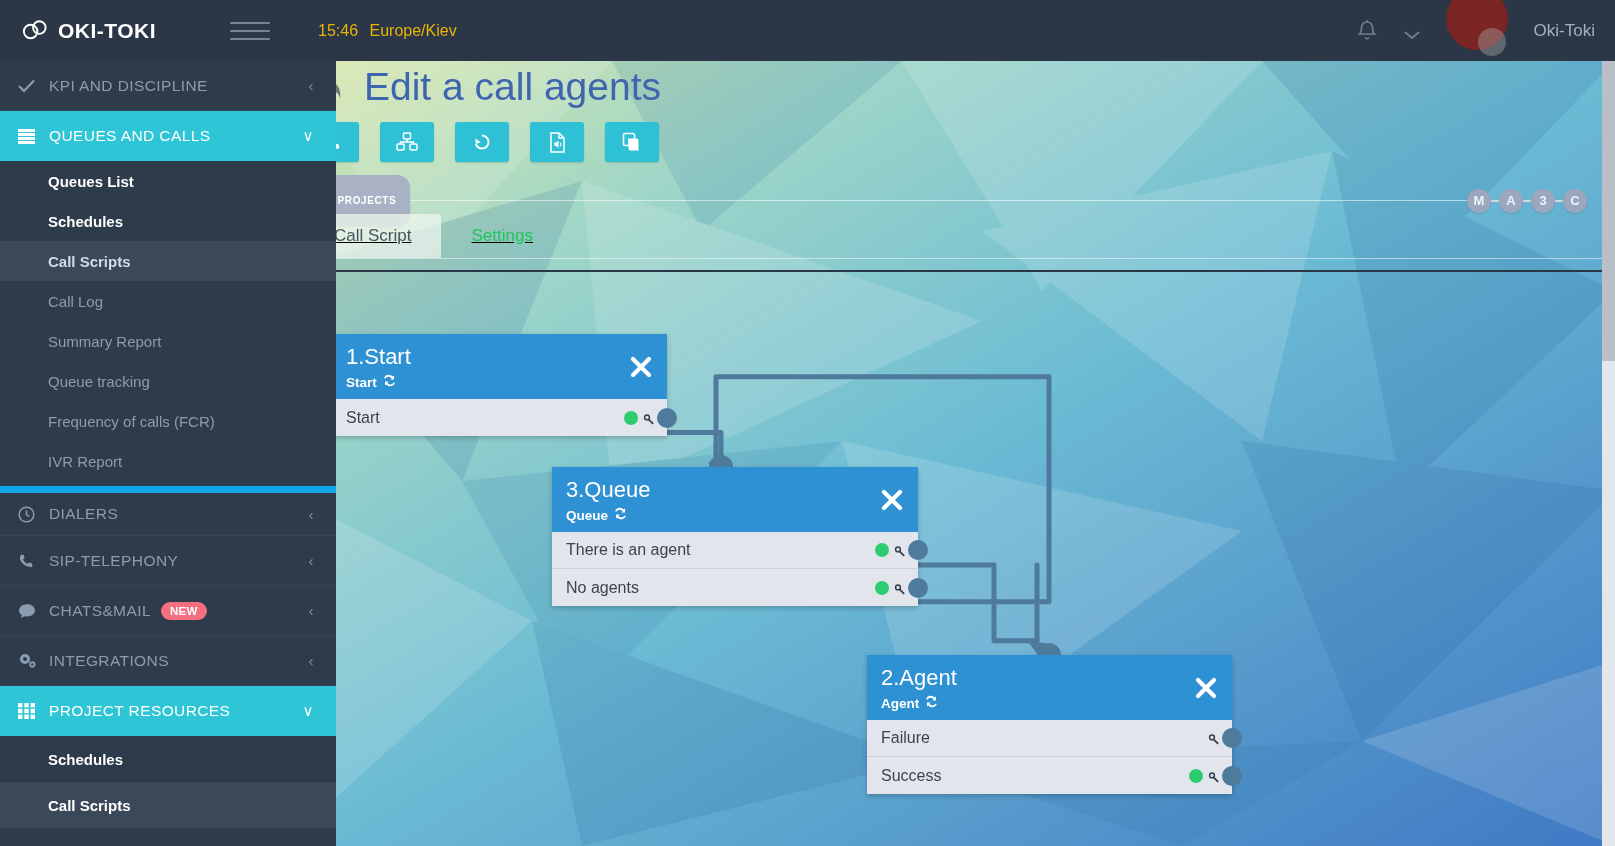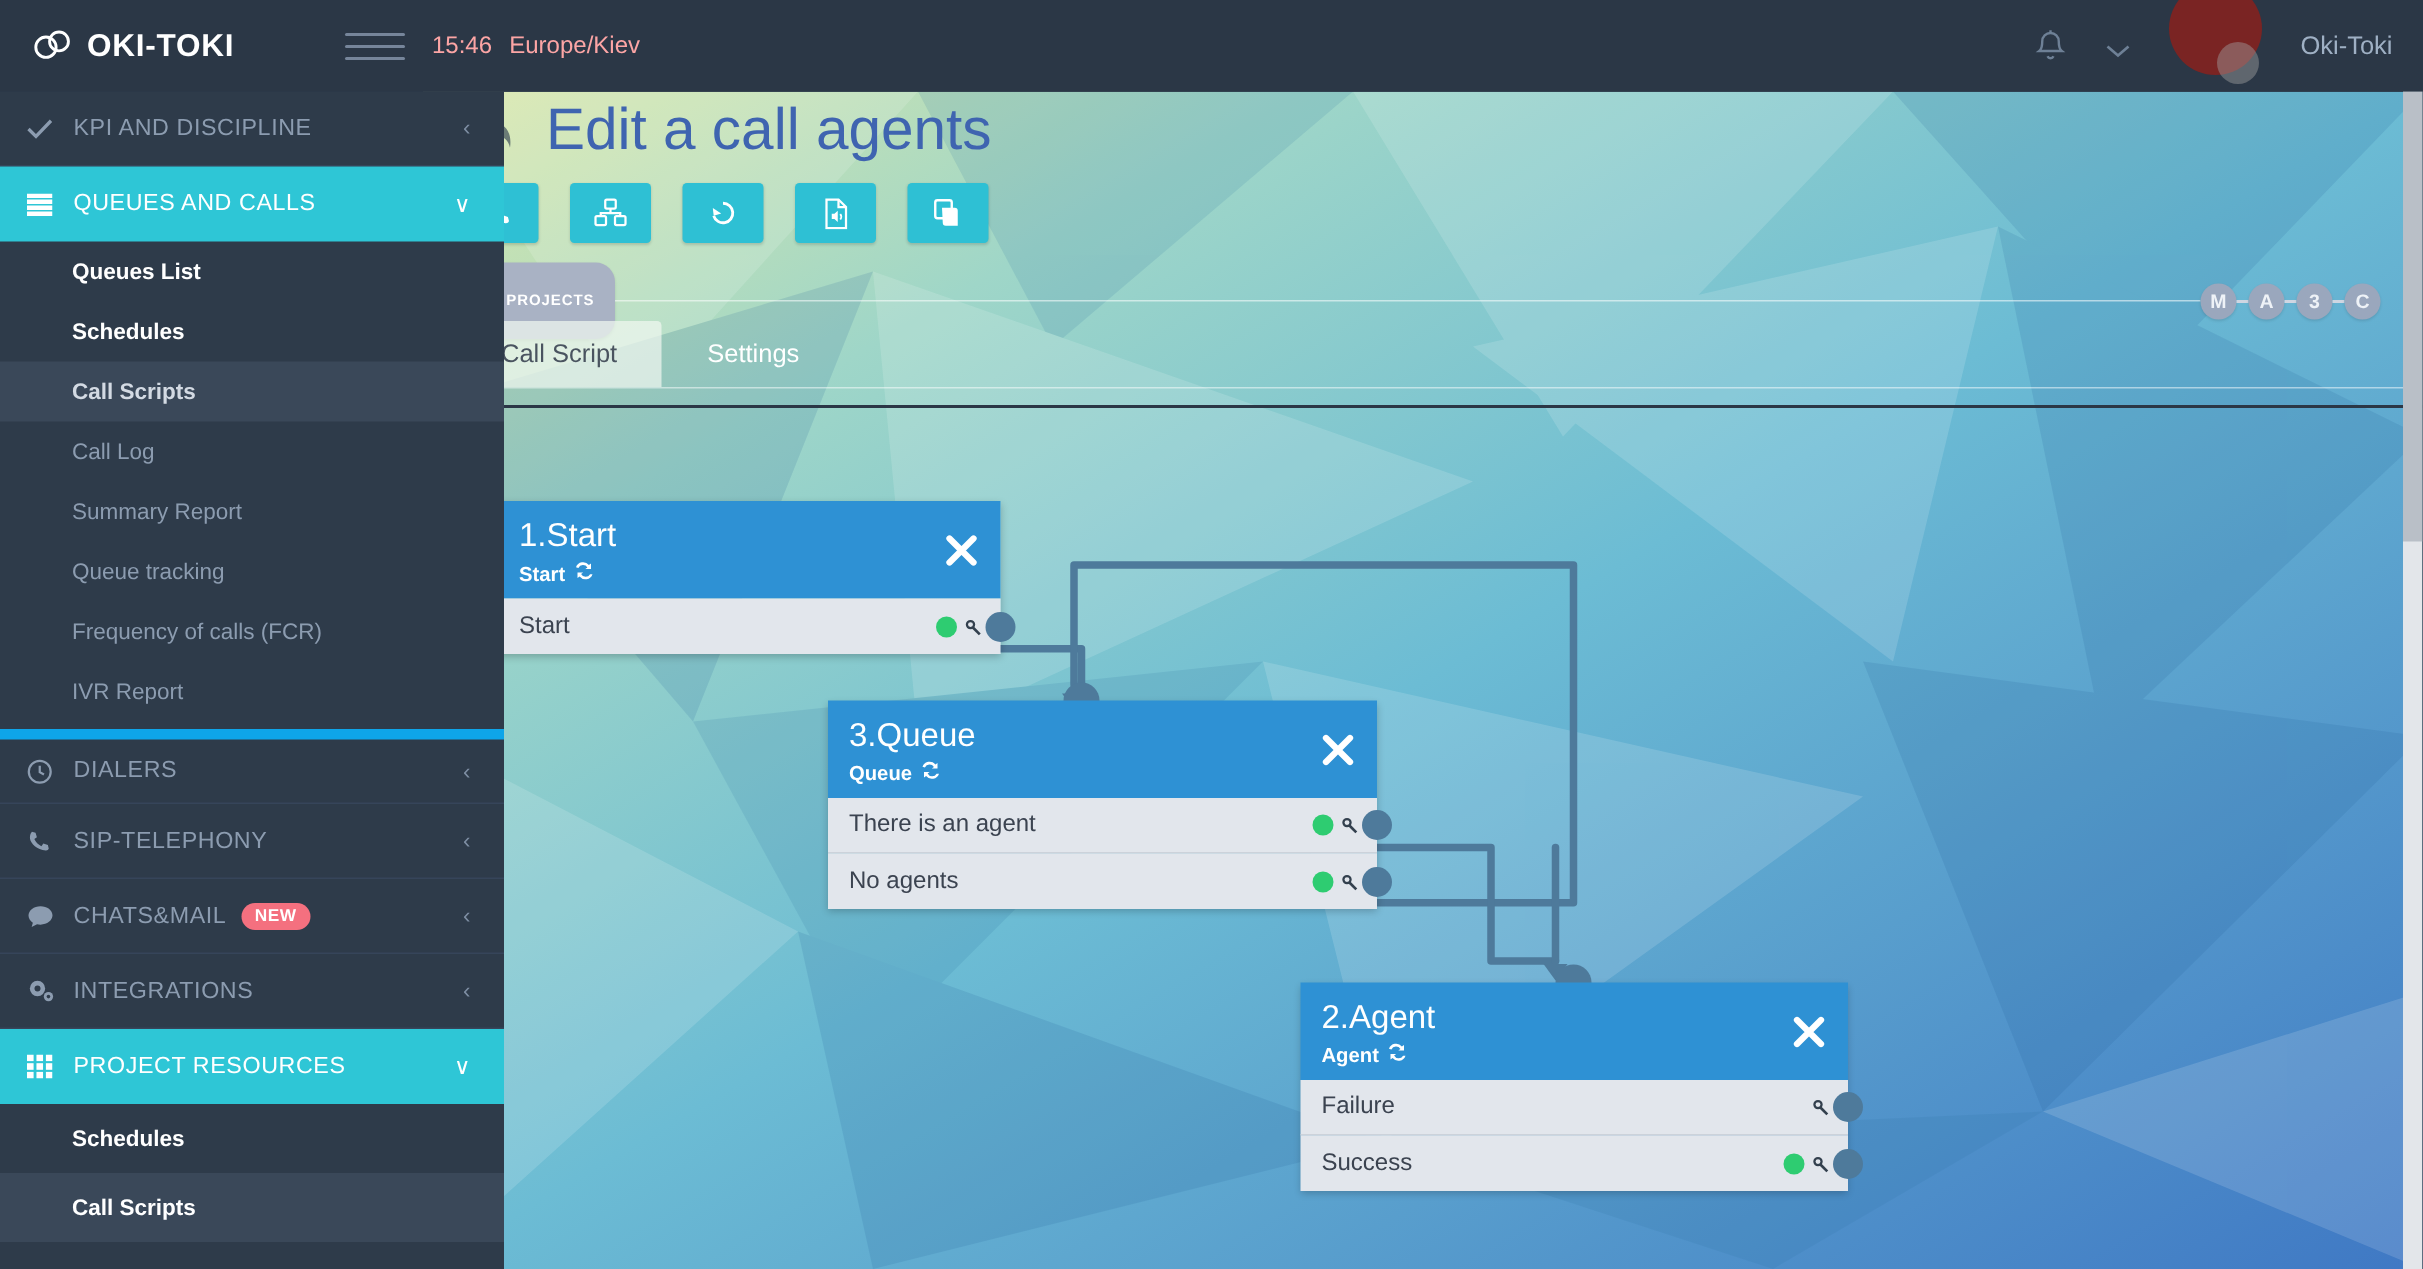--- a/index.html
+++ b/index.html
@@ -13,21 +13,21 @@
   
   .topbar {
     position: absolute; top: 0; left: 0; width: 1615px; height: 61px;
     background: #2b3746; display: flex; align-items: center; z-index: 40;
   }
   .logo-wrap { display: flex; align-items: center; gap: 9px; margin-left: 20px; width: 190px; }
   .logo-mark { width: 29px; height: 29px; }
   .logo-text { color: #fff; font-size: 21px; font-weight: bold; letter-spacing: .5px; }
   .hamburger { margin-left: 20px; width: 40px; cursor: pointer; }
   .hamburger span { display: block; height: 2px; background: #76859a; margin: 6px 0; border-radius: 1px; }
-  .clock { margin-left: 18px; color: #fca5a5; font-size: 16px; }
+  .clock { margin-left: 48px; color: #eab308; font-size: 16px; }
   .clock .tz { margin-left: 7px; }
   .top-right { margin-left: auto; display: flex; align-items: center; gap: 26px; padding-right: 20px; }
   .bell { width: 22px; height: 24px; cursor: pointer; }
   .chev-d { width: 16px; height: 10px; cursor: pointer; }
   .avatar-wrap { position: relative; width: 62px; height: 62px; }
   .avatar {
     position: absolute; left: 0; top: -12px;
     width: 62px; height: 62px; border-radius: 50%; background: #7a2423;
   }
   .avatar-badge {
@@ -90,22 +90,22 @@
   .proj-line { flex: 1; height: 1px; background: rgba(255,255,255,.55); }
   .ma3c { display: flex; align-items: center; }
   .ma3c .dot-c {
     width: 24px; height: 24px; border-radius: 50%; background: #9aa7bd; color: #eef2f7;
     font-size: 13px; font-weight: bold; display: flex; align-items: center; justify-content: center;
     box-shadow: 0 1px 2px rgba(0,0,0,.12);
   }
   .ma3c .lnk { width: 8px; height: 2px; background: #cfd6e2; }
 
   .tabs { position: absolute; left: 22px; top: 153px; right: 12px; display: flex; align-items: flex-start;
-          border-bottom: 1px solid rgba(255,255,255,.5); }
-  .tab { padding: 12px 30px; font-size: 17px; color: #ffffff; cursor: pointer; }
+          border-bottom: 1px solid rgba(255,255,255,.5); text-decoration: underline; }
+  .tab { padding: 12px 30px; font-size: 17px; color: #22c55e; cursor: pointer; }
   .tab.active { background: rgba(240,246,240,.72); color: #4a5460; border-radius: 3px 3px 0 0; }
 
   
   .canvas {
     position: absolute; left: 22px; top: 209px; right: 0; bottom: 0;
     border-top: 2px solid #2b3746; overflow: hidden;
   }
   .wires { position: absolute; inset: 0; width: 100%; height: 100%; pointer-events: none; }
 
   .node { position: absolute; box-shadow: 0 2px 5px rgba(0,0,0,.22); }

